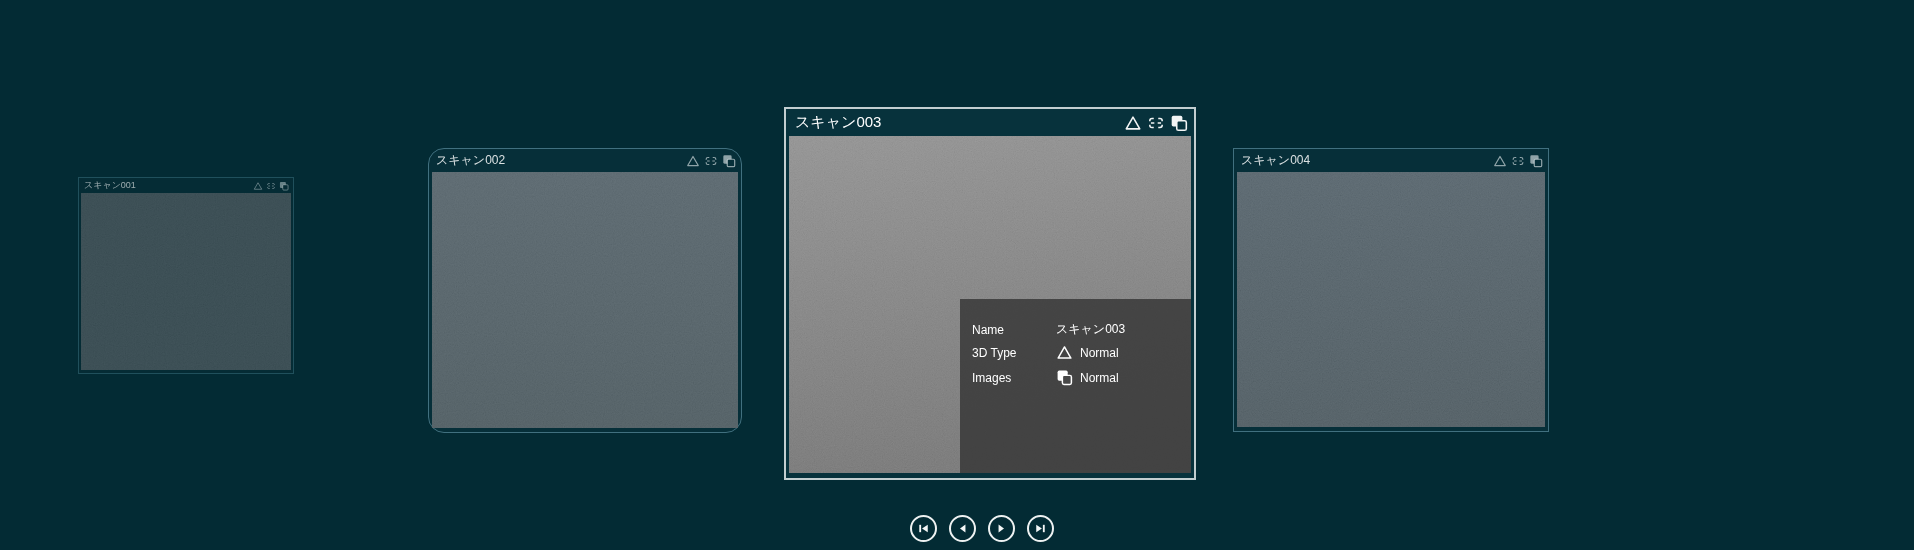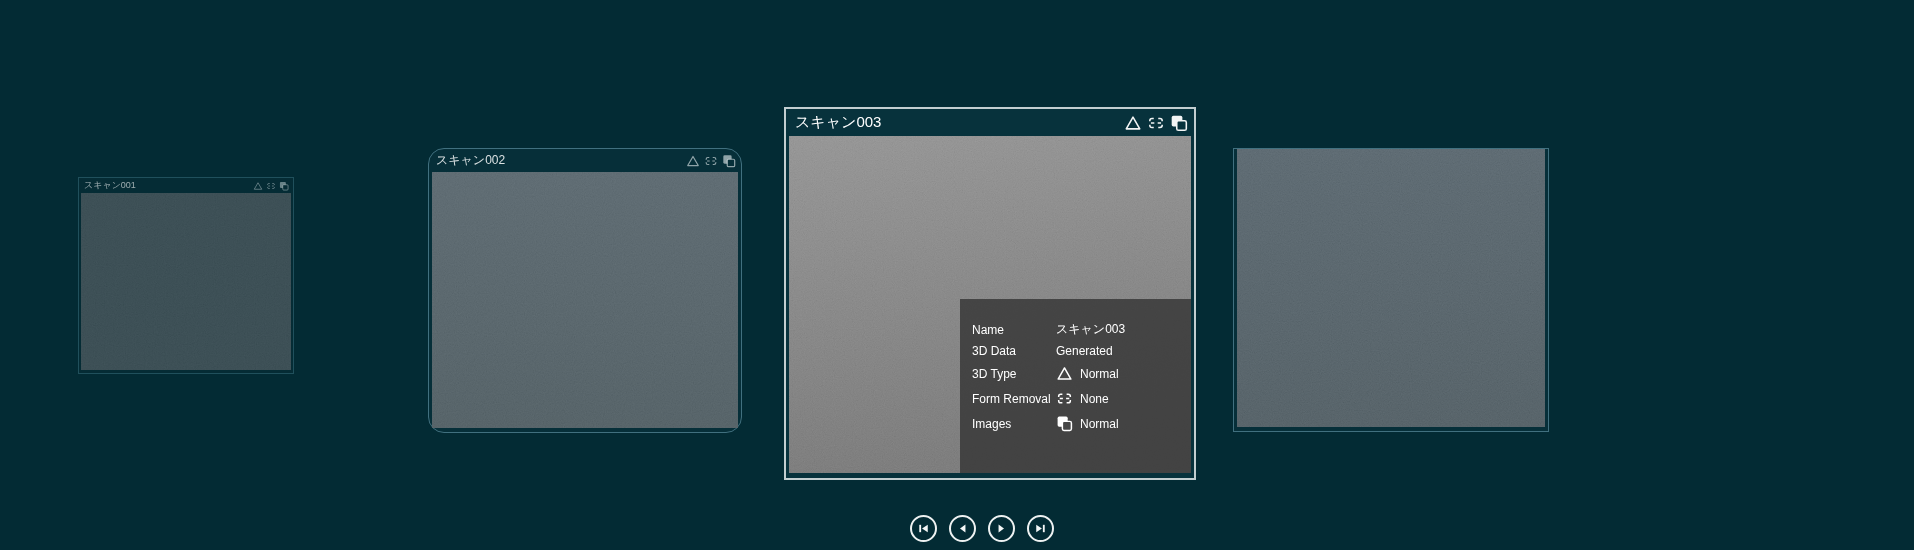--- a/index.html
+++ b/index.html
@@ -153,60 +153,60 @@
         <rect width="100%" height="100%" filter="url(#f3)" opacity="0.15"></rect>
       </svg>
 
       <div class="info-panel">
         <div class="ip-row">
           <span class="ip-label">Name</span>
           <span class="ip-value">
               <span>スキャン003</span>
             </span>
         </div>
-        <div class="ip-row">
-          <span class="ip-label">3D Data</span>
-          <span class="ip-value">
-              <span>Generated</span>
-            </span>
-        </div>
         <div class="ip-row tall">
           <span class="ip-label">3D Type</span>
           <span class="ip-value">
             <svg viewBox="0 0 16 16">
                 <path d="M8 2.8 L14 13.2 H2 Z" fill="none" stroke="#fff" stroke-width="1.4" stroke-linejoin="round"></path>
               </svg>
             <span>Normal</span>
-          </span>
-        </div>
-        <div class="ip-row tall">
-          <span class="ip-label">Form Removal</span>
-          <span class="ip-value">
-            <svg viewBox="0 0 16 16">
-                <path d="M2.5 6.5 V6 Q2.5 4 4.5 4 H6 M10 4 h1.5 Q13.5 4 13.5 6 v0.5 M13.5 9.5 V10 Q13.5 12 11.5 12 H10 M6 12 H4.5 Q2.5 12 2.5 10 v-0.5" fill="none" stroke="#fff" stroke-width="1.4"></path>
-                <path d="M3.5 8 h3 M9.5 8 h3" fill="none" stroke="#fff" stroke-width="1.4"></path>
-              </svg>
-            <span>None</span>
           </span>
         </div>
         <div class="ip-row tall">
           <span class="ip-label">Images</span>
           <span class="ip-value">
             <svg viewBox="0 0 16 16">
                 <rect x="1.5" y="1.5" width="9.5" height="9.5" rx="1.5" fill="#fff"></rect>
                 <rect x="6" y="6" width="8.5" height="8.5" rx="1.5" fill="var(--icon-bg)" stroke="#fff" stroke-width="1.4"></rect>
               </svg>
             <span>Normal</span>
           </span>
         </div>
       </div>
     </div>
   </div>
 
   <div class="card c4">
+    <div class="card-header">
+      <span class="card-title">スキャン004</span>
+      <span class="hdr-icons">
+        <svg viewBox="0 0 16 16">
+            <path d="M8 2.8 L14 13.2 H2 Z" fill="none" stroke="currentColor" stroke-width="1.4" stroke-linejoin="round"></path>
+          </svg>
+        <svg viewBox="0 0 16 16">
+            <path d="M2.5 6.5 V6 Q2.5 4 4.5 4 H6 M10 4 h1.5 Q13.5 4 13.5 6 v0.5 M13.5 9.5 V10 Q13.5 12 11.5 12 H10 M6 12 H4.5 Q2.5 12 2.5 10 v-0.5" fill="none" stroke="currentColor" stroke-width="1.4"></path>
+            <path d="M3.5 8 h3 M9.5 8 h3" fill="none" stroke="currentColor" stroke-width="1.4"></path>
+          </svg>
+        <svg viewBox="0 0 16 16">
+            <rect x="1.5" y="1.5" width="9.5" height="9.5" rx="1.5" fill="currentColor"></rect>
+            <rect x="6" y="6" width="8.5" height="8.5" rx="1.5" fill="var(--icon-bg)" stroke="currentColor" stroke-width="1.4"></rect>
+          </svg>
+      </span>
+    </div>
     <div class="thumb-wrap">
       <svg class="thumb" preserveAspectRatio="none">
         <filter id="f4" x="0" y="0" width="100%" height="100%">
             <feTurbulence type="fractalNoise" baseFrequency="0.9" numOctaves="2" seed="9" stitchTiles="stitch"></feTurbulence>
             <feColorMatrix type="matrix" values="0.33 0.33 0.33 0 0 0.33 0.33 0.33 0 0 0.33 0.33 0.33 0 0 0 0 0 0 1"></feColorMatrix>
           </filter>
         <linearGradient id="g4" x1="0" y1="0" x2="0" y2="1">
             <stop offset="0" stop-color="#52616a"></stop>
             <stop offset="1" stop-color="#4a585f"></stop>
           </linearGradient>

